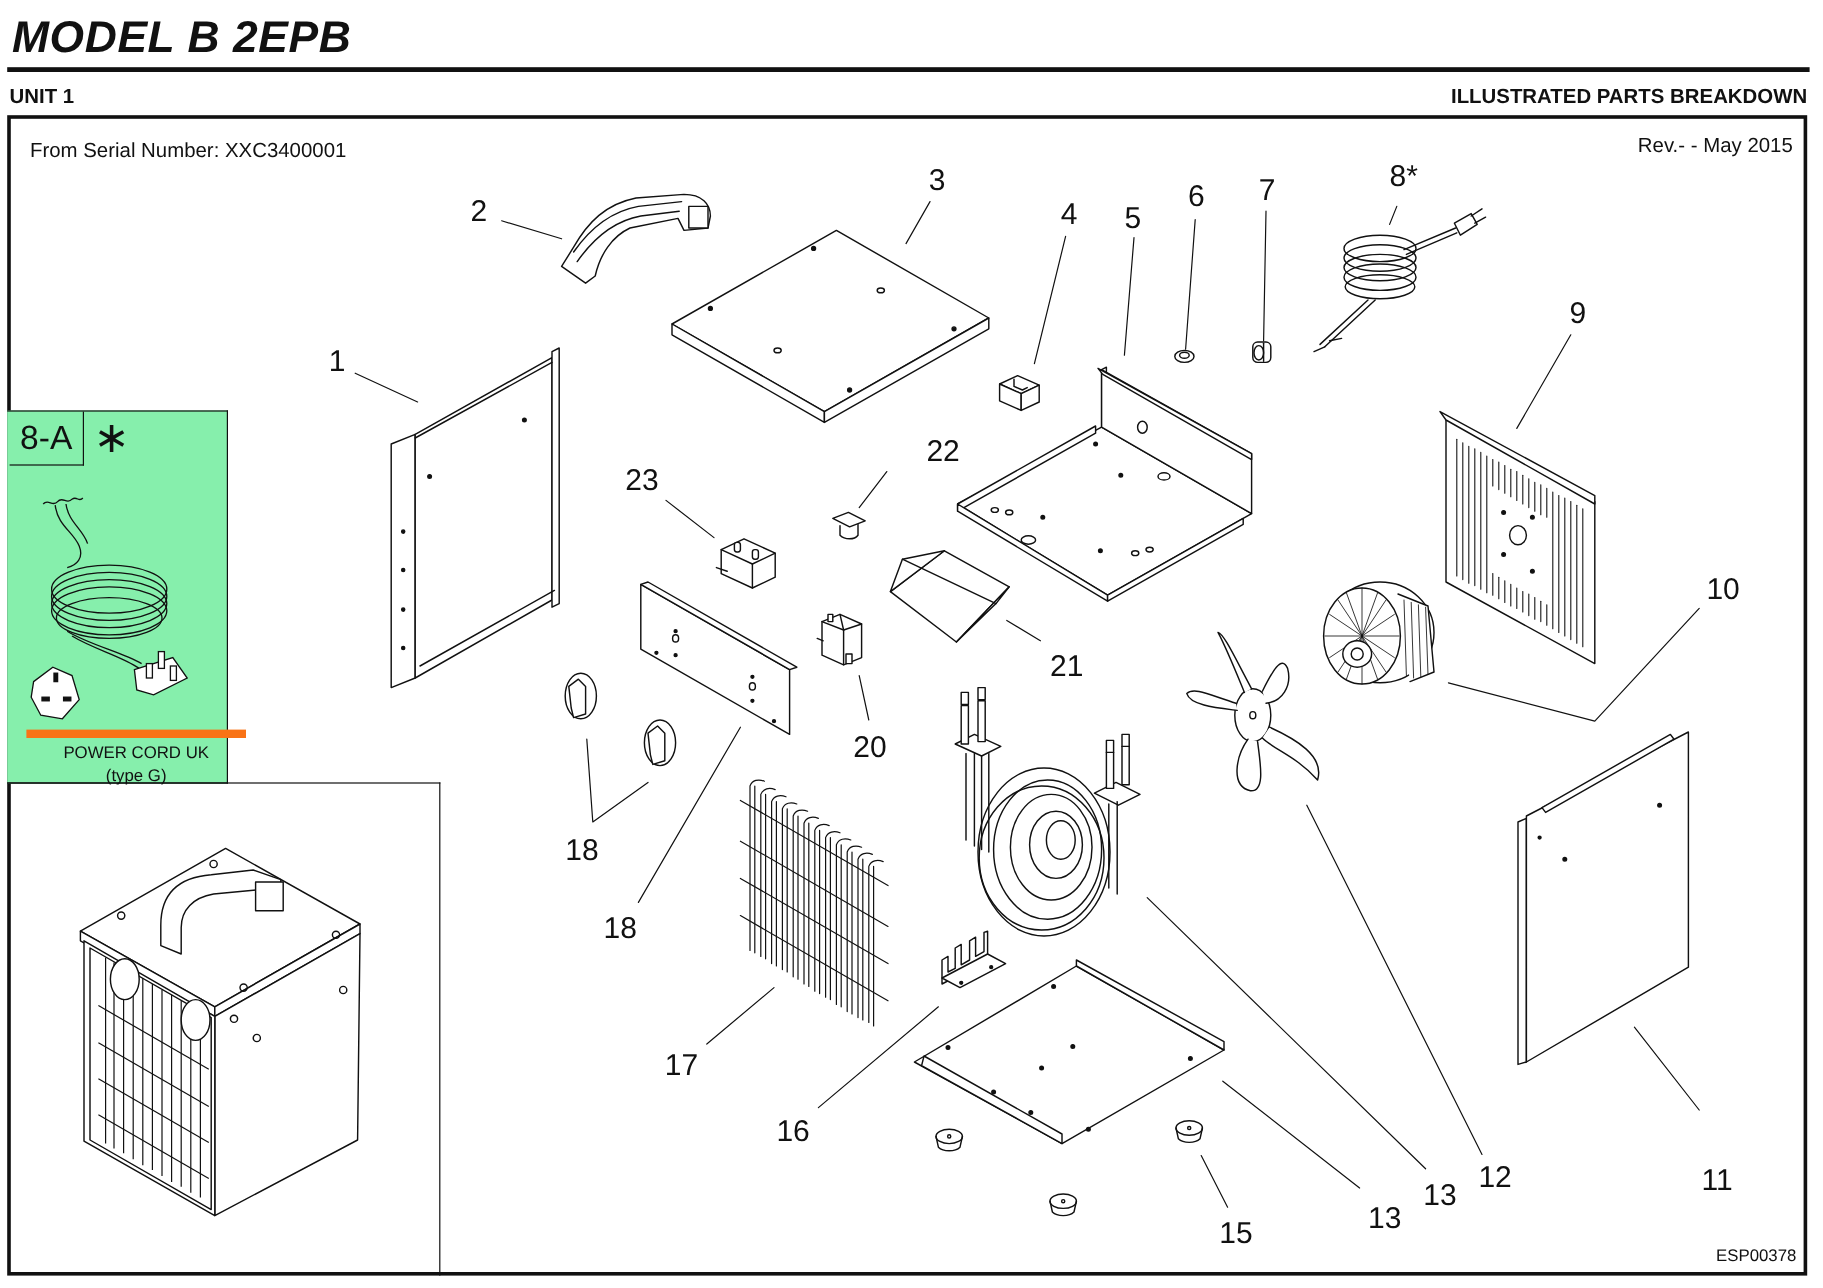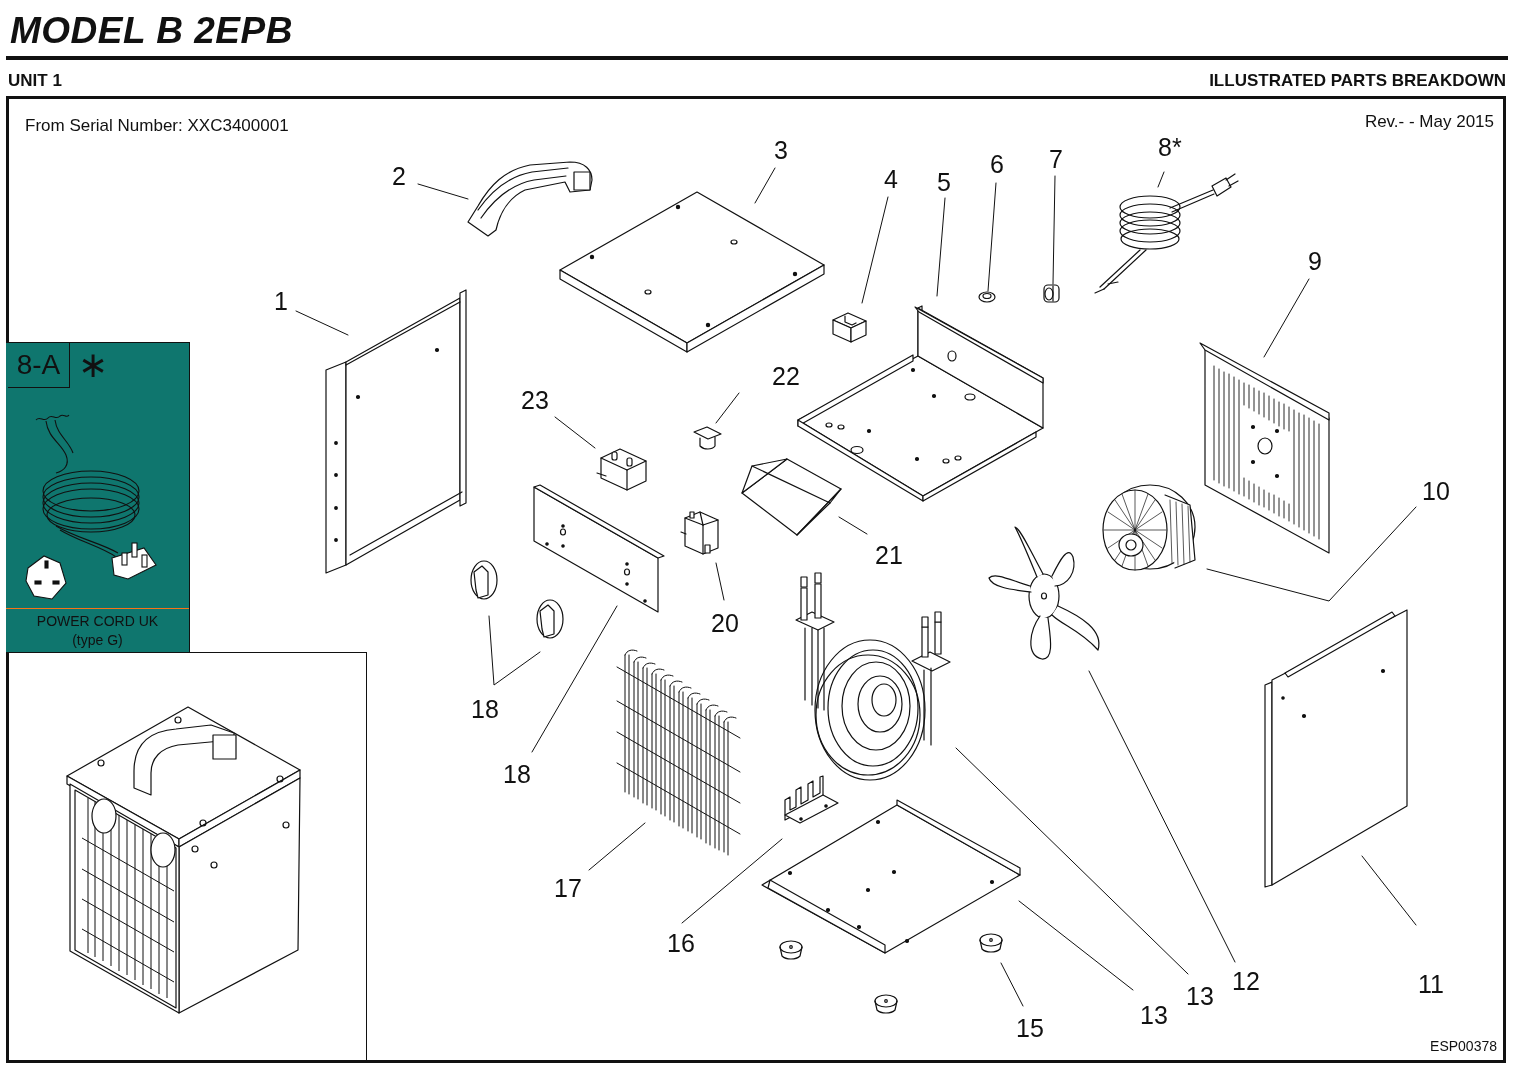--- a/index.html
+++ b/index.html
@@ -5,24 +5,24 @@
   html,body{margin:0;padding:0;background:#fff;}
   body{width:1519px;height:1073px;position:relative;overflow:hidden;font-family:"Liberation Sans",sans-serif;color:#111;}
   .title{position:absolute;left:10px;top:10px;font-size:37px;font-weight:bold;font-style:italic;letter-spacing:0.5px;}
   .rule{position:absolute;left:6px;top:56px;width:1502px;height:4px;background:#111;}
   .unit{position:absolute;left:8px;top:71px;font-size:17px;font-weight:bold;}
   .ipb{position:absolute;right:13px;top:71px;font-size:17px;font-weight:bold;}
   .frame{position:absolute;left:6px;top:96px;width:1500px;height:967px;border:3px solid #111;box-sizing:border-box;}
   .serial{position:absolute;left:25px;top:116px;font-size:17px;}
   .rev{position:absolute;right:25px;top:112px;font-size:17px;}
   .code{position:absolute;right:22px;top:1038px;font-size:14px;}
-  .inset-a{position:absolute;left:6px;top:342px;width:184px;height:311px;border:1px solid #111;border-left:none;box-sizing:border-box;background:#0f766e;}
+  .inset-a{position:absolute;left:6px;top:342px;width:184px;height:311px;border:1px solid #111;border-left:none;box-sizing:border-box;background:#86efac;}
   .inset-a .tag{position:absolute;left:2px;top:0;width:61px;height:44px;border:1px solid #111;border-top:none;border-left:none;font-size:28px;line-height:44px;text-align:center;}
   .inset-a .star{position:absolute;left:72px;top:2px;font-size:36px;line-height:40px;}
-  .inset-a .cap{position:absolute;left:0;top:265px;width:183px;height:45px;border-top:1px solid #f97316;text-align:center;font-size:14px;line-height:19px;padding-top:3px;box-sizing:border-box;}
+  .inset-a .cap{position:absolute;left:16px;top:265px;width:183px;height:45px;border-top:7px solid #f97316;text-align:center;font-size:14px;line-height:19px;padding-top:3px;box-sizing:border-box;}
   .inset-b{position:absolute;left:6px;top:652px;width:361px;height:411px;border:1px solid #111;border-left:none;border-bottom:none;box-sizing:border-box;}
   svg.art{position:absolute;left:0;top:0;}
   .num{position:absolute;font-size:25px;line-height:25px;}
 </style>
 </head>
 <body>
 
 <div class="title">MODEL  B 2EPB</div>
 <div class="rule"></div>
 <div class="unit">UNIT 1</div>
@@ -384,21 +384,21 @@
 <div class="num" style="left:990px;top:152px;">6</div>
 <div class="num" style="left:1049px;top:147px;">7</div>
 <div class="num" style="left:1158px;top:135px;">8*</div>
 <div class="num" style="left:1308px;top:249px;">9</div>
 <div class="num" style="left:1422px;top:479px;">10</div>
 <div class="num" style="left:1418px;top:936px;margin-top:36px;">11</div>
 <div class="num" style="left:1232px;top:969px;">12</div>
 <div class="num" style="left:1186px;top:984px;">13</div>
 <div class="num" style="left:1140px;top:1003px;">13</div>
 <div class="num" style="left:1016px;top:1016px;">15</div>
-<div class="num" style="left:647px;top:931px;margin-left:20px;">16</div>
+<div class="num" style="left:647px;top:931px;">16</div>
 <div class="num" style="left:554px;top:876px;">17</div>
 <div class="num" style="left:503px;top:762px;">18</div>
 <div class="num" style="left:471px;top:697px;">18</div>
 <div class="num" style="left:711px;top:611px;">20</div>
 <div class="num" style="left:875px;top:543px;">21</div>
 <div class="num" style="left:772px;top:364px;">22</div>
 <div class="num" style="left:521px;top:388px;">23</div>
 
 <div class="inset-a">
   <div class="tag">8-A</div>

